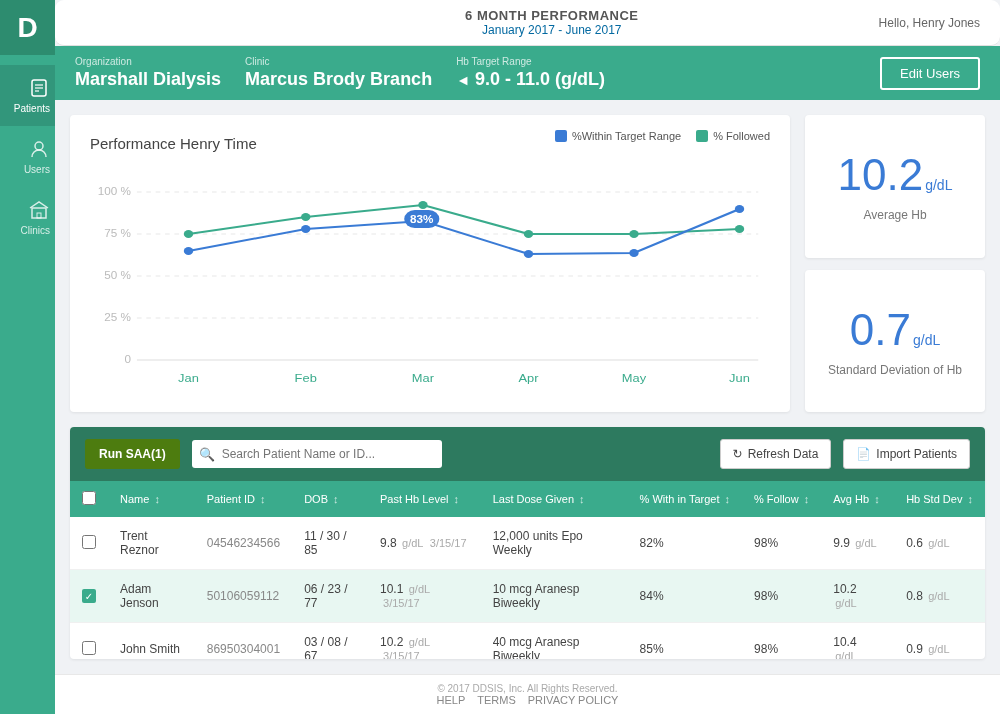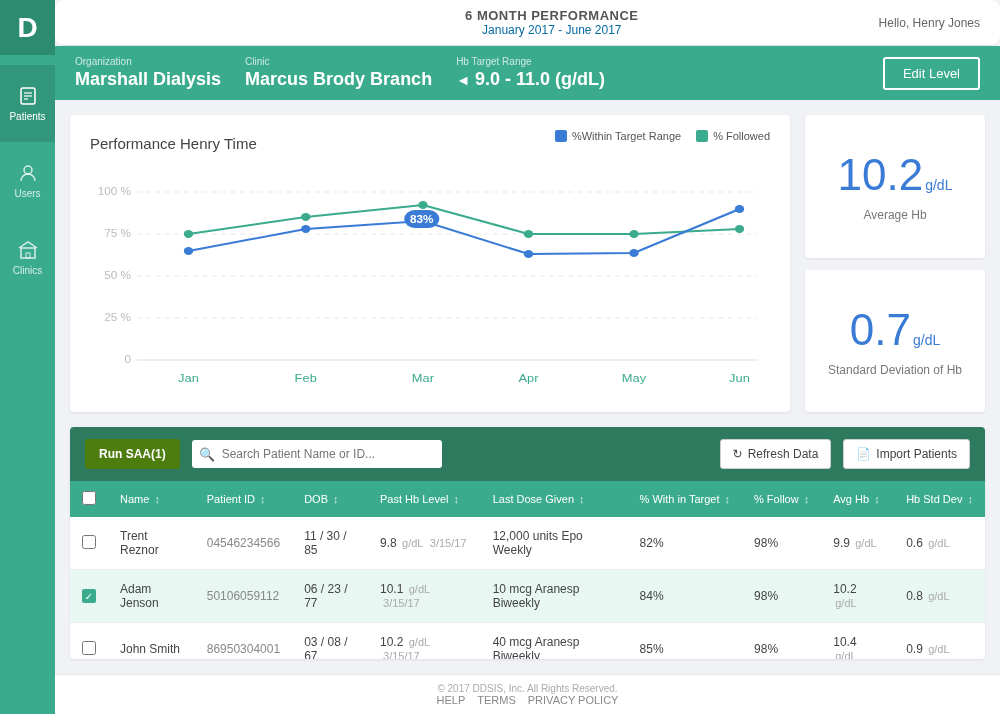--- a/index.html
+++ b/index.html
@@ -5,21 +5,21 @@
     * { box-sizing: border-box; margin: 0; padding: 0; }
     body { font-family: 'Helvetica Neue', Arial, sans-serif; background: #f0f2f5; color: #333; font-size: 13px; }
 
     
     .app-container { display: flex; width: 1000px; height: 714px; overflow: hidden; }
 
     
     .sidebar { width: 55px; background: #3aab8c; display: flex; flex-direction: column; align-items: center; padding-top: 0; }
     .sidebar-logo { width: 55px; height: 55px; background: #2d8c6f; display: flex; align-items: center; justify-content: center; color: white; font-size: 28px; font-weight: bold; }
     .sidebar-nav { display: flex; flex-direction: column; align-items: center; margin-top: 10px; width: 100%; }
-    .sidebar-item { width: 100%; display: flex; flex-direction: column; align-items: center; padding: 20px 5px; cursor: pointer; color: rgba(255,255,255,0.85); font-size: 10px; gap: 4px; }
+    .sidebar-item { width: 100%; display: flex; flex-direction: column; align-items: flex-end; padding: 12px 5px; cursor: pointer; color: rgba(255,255,255,0.85); font-size: 10px; gap: 4px; }
     .sidebar-item.active { background: rgba(0,0,0,0.12); color: white; }
     .sidebar-icon { width: 22px; height: 22px; display: flex; align-items: center; justify-content: center; }
 
     
     .main-content { flex: 1; display: flex; flex-direction: column; overflow: hidden; }
 
     
     .top-bar { background: white; padding: 8px 20px; display: flex; justify-content: space-between; align-items: center; border-bottom: 1px solid #e0e0e0; min-height: 40px; border-radius: 9px; }
     .top-bar-center { text-align: center; }
     .top-bar-title { font-size: 13px; font-weight: 600; color: #555; letter-spacing: 0.5px; }
@@ -153,21 +153,21 @@
         <span class="clinic-header-value">Marcus Brody Branch</span>
       </div>
       <div class="clinic-header-field">
         <span class="clinic-header-label">Hb Target Range</span>
         <div class="clinic-header-hb">
           <span style="font-size:14px;">◄</span>
           <span>9.0 - 11.0 (g/dL)</span>
         </div>
       </div>
       <div class="clinic-header-spacer"></div>
-      <button class="edit-clinic-btn">Edit Level</button>
+      <button class="edit-clinic-btn">Edit Users</button>
     </div>
 
     <div class="content-area">
 
       <div class="performance-section">
 
         <div class="chart-card">
           <div style="display:flex;justify-content:space-between;align-items:center;margin-bottom:15px;">
             <span class="chart-title">Performance Henry Time</span>
             <div class="chart-legend">

